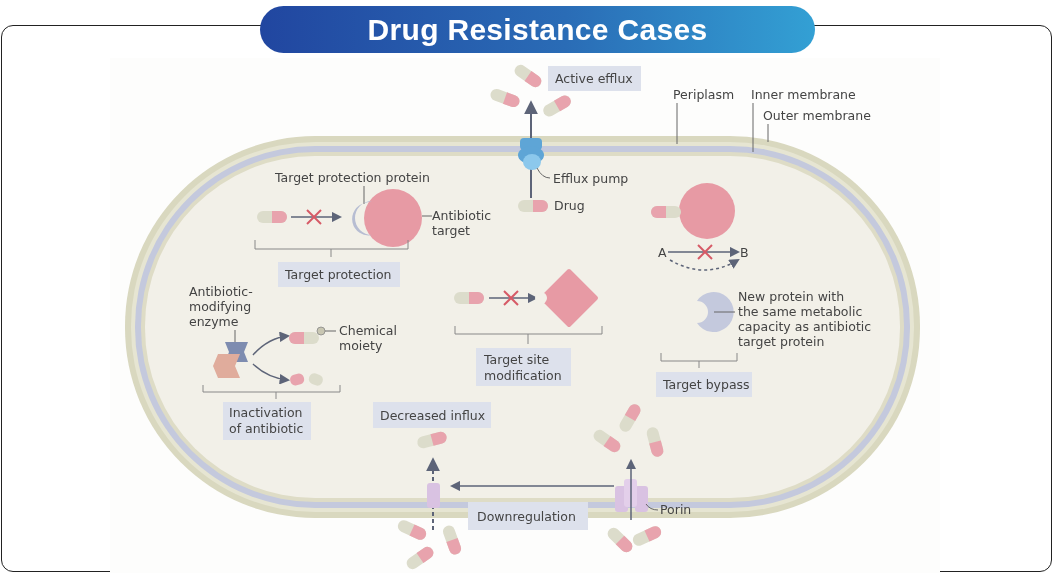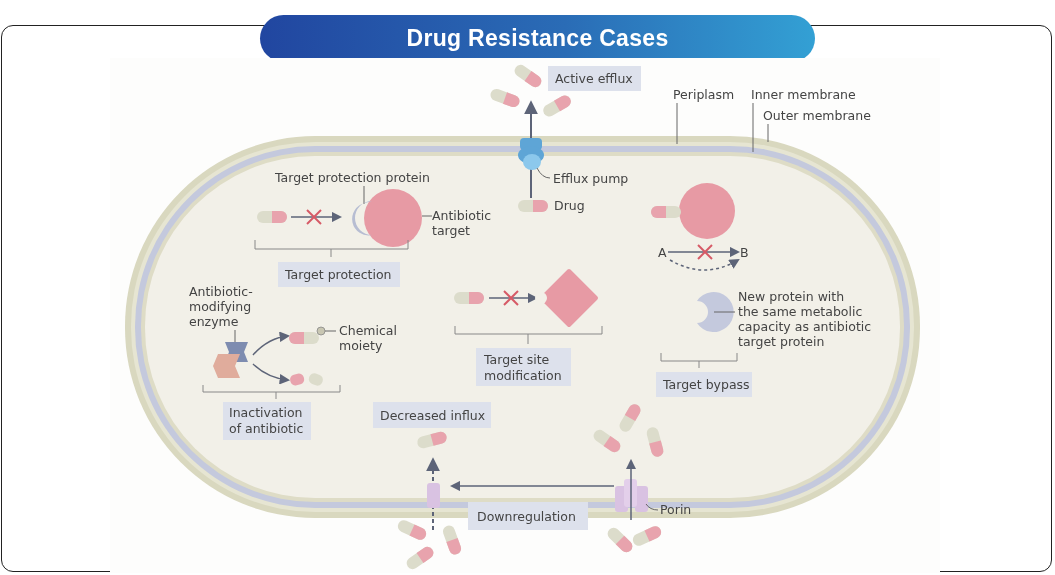--- a/index.html
+++ b/index.html
@@ -1,20 +1,20 @@
 <!DOCTYPE html>
 <html><head>
 <meta charset="utf-8">
 <style>
   html,body{margin:0;padding:0;background:#ffffff;}
   body{width:1055px;height:575px;position:relative;overflow:hidden;font-family:"DejaVu Sans","Liberation Sans",sans-serif;}
   .frame{position:absolute;left:1px;top:25px;width:1051px;height:547px;border:1.5px solid #222;border-radius:12px;box-sizing:border-box;}
-  .title-pill{position:absolute;left:260px;top:15px;width:555px;height:47px;border-radius:24px;
+  .title-pill{position:absolute;left:260px;top:6px;width:555px;height:47px;border-radius:24px;
     background:linear-gradient(90deg,#2146a0 0%,#2a6cb6 55%,#33a0d4 100%);
-    display:flex;align-items:center;justify-content:center;color:#fff;font-family:"Liberation Sans",sans-serif;font-weight:bold;font-size:23px;letter-spacing:0.3px;}
+    display:flex;align-items:center;justify-content:center;color:#fff;font-family:"Liberation Sans",sans-serif;font-weight:bold;font-size:30px;letter-spacing:0.3px;}
   .fig{position:absolute;left:110px;top:58px;width:830px;height:515px;background:#fdfdfc;}
   svg text{font-family:"DejaVu Sans","Liberation Sans",sans-serif;fill:#444;}
   .lbl{font-size:12.5px;}
   .box{fill:#dde1ec;}
 </style>
 </head>
 <body>
 
 <div class="frame"></div>
 <div class="title-pill">

